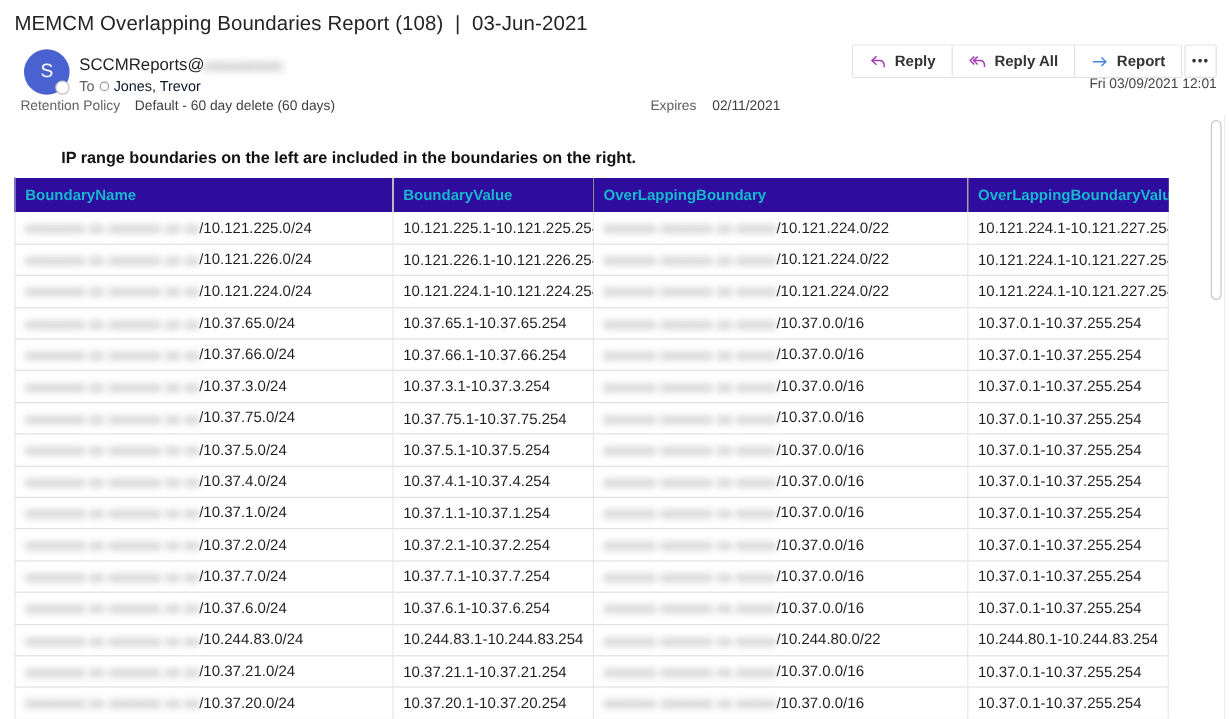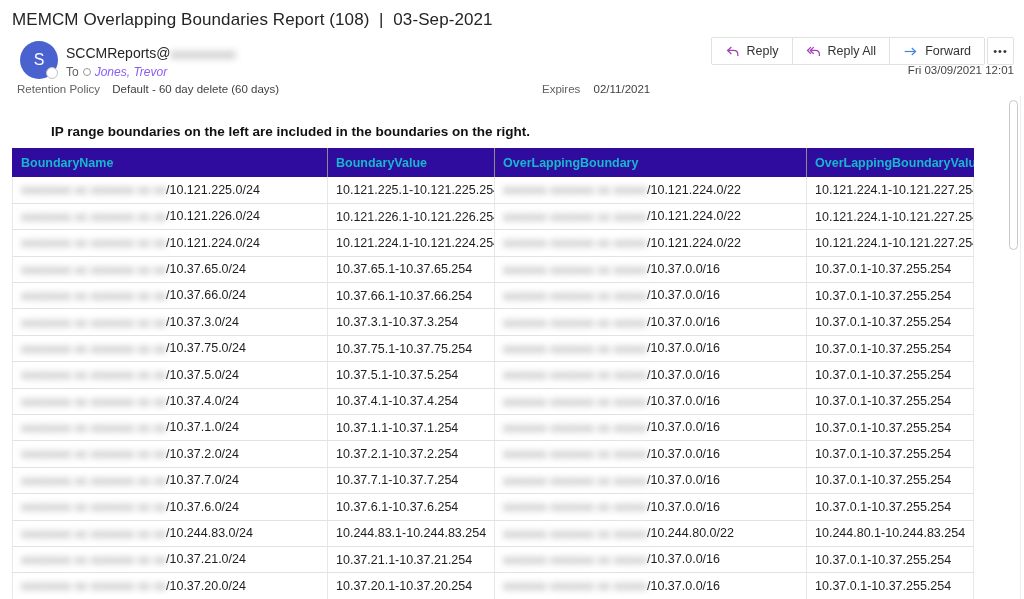--- a/index.html
+++ b/index.html
@@ -24,30 +24,30 @@
     position:absolute;left:20px;top:41px;width:38px;height:38px;border-radius:50%;
     background:var(--avatar-bg);color:#fff;font-size:16px;
     display:flex;align-items:center;justify-content:center;
   }
   .presence-badge{
     position:absolute;left:26px;top:26px;width:12px;height:12px;border-radius:50%;
     background:#fff;border:1.5px solid #c2c2c2;
   }
   .sender-line{position:absolute;left:66px;top:45px;font-size:14px;color:#242424;}
   .to-line{position:absolute;left:66px;top:65px;font-size:12px;color:#616161;display:flex;align-items:center;gap:4px;}
-  .to-line .recipient{color:#8b5cf6;font-style:italic;}
+  .to-line .recipient{color:#0f172a;}
   .presence-dot{width:8px;height:8px;border-radius:50%;border:1.5px solid #9a9a9a;background:#fff;display:inline-block;}
   .retention-line{position:absolute;left:17px;top:83px;width:990px;font-size:11.5px;color:#616161;}
   .retention-line .value{color:#3f3f3f;margin-left:9px;}
   .expires{position:absolute;left:525px;top:0;}
   .expires .value{margin-left:10px;}
   
   .btn-group{
     position:absolute;top:37px;right:39px;height:28px;display:flex;
-    border:1px solid #e1e1e1;background:#fff;border-radius:2px;
+    border:1px solid #e1e1e1;background:#fff;border-radius:2px;font-weight:bold;
   }
   .action-btn{
     display:flex;align-items:center;gap:7px;padding:0 13px;font-size:12.5px;color:#333;
     border-left:1px solid #e1e1e1;cursor:pointer;background:#fff;white-space:nowrap;
   }
   .action-btn:first-child{border-left:none;}
   .action-btn svg{display:block;}
   .reply-ic{color:var(--reply-accent);}
   .forward-ic{color:var(--forward-accent);}
   .more-btn{
@@ -86,21 +86,21 @@
   
   .scroll-track{position:absolute;left:1020px;top:96px;width:1px;height:503px;background:#ededed;}
   .scroll-thumb{
     position:absolute;left:1009px;top:100px;width:9px;height:150px;border-radius:5px;
     background:#fff;border:1px solid #c7c7c7;
   }
 </style>
 </head>
 <body>
 
-<div class="subject">MEMCM Overlapping Boundaries Report (108)  |  03-Sep-2021</div>
+<div class="subject">MEMCM Overlapping Boundaries Report (108)  |  03-Jun-2021</div>
 
 <div class="avatar">
   <span>S</span>
   <span class="presence-badge"></span>
 </div>
 
 <div class="sender-line">
   <span>SCCMReports@</span><span class="blur domain-blur">xxxxxxxxxx</span>
 </div>
 
@@ -139,21 +139,21 @@
     </span>
     <span>Reply All</span>
   </div>
   <div class="action-btn">
     <span class="forward-ic">
       <svg width="15" height="15" viewBox="0 0 16 16">
           <path d="M1.8 8 H13.2" fill="none" stroke="currentColor" stroke-width="1.3"></path>
           <path d="M9.4 4.2 L13.4 8 L9.4 11.8" fill="none" stroke="currentColor" stroke-width="1.3"></path>
         </svg>
     </span>
-    <span>Forward</span>
+    <span>Report</span>
   </div>
 </div>
 
 <div class="more-btn">
   <span>•••</span>
 </div>
 
 <div class="date-line">Fri 03/09/2021 12:01</div>
 
 <div class="intro">IP range boundaries on the left are included in the boundaries on the right.</div>

